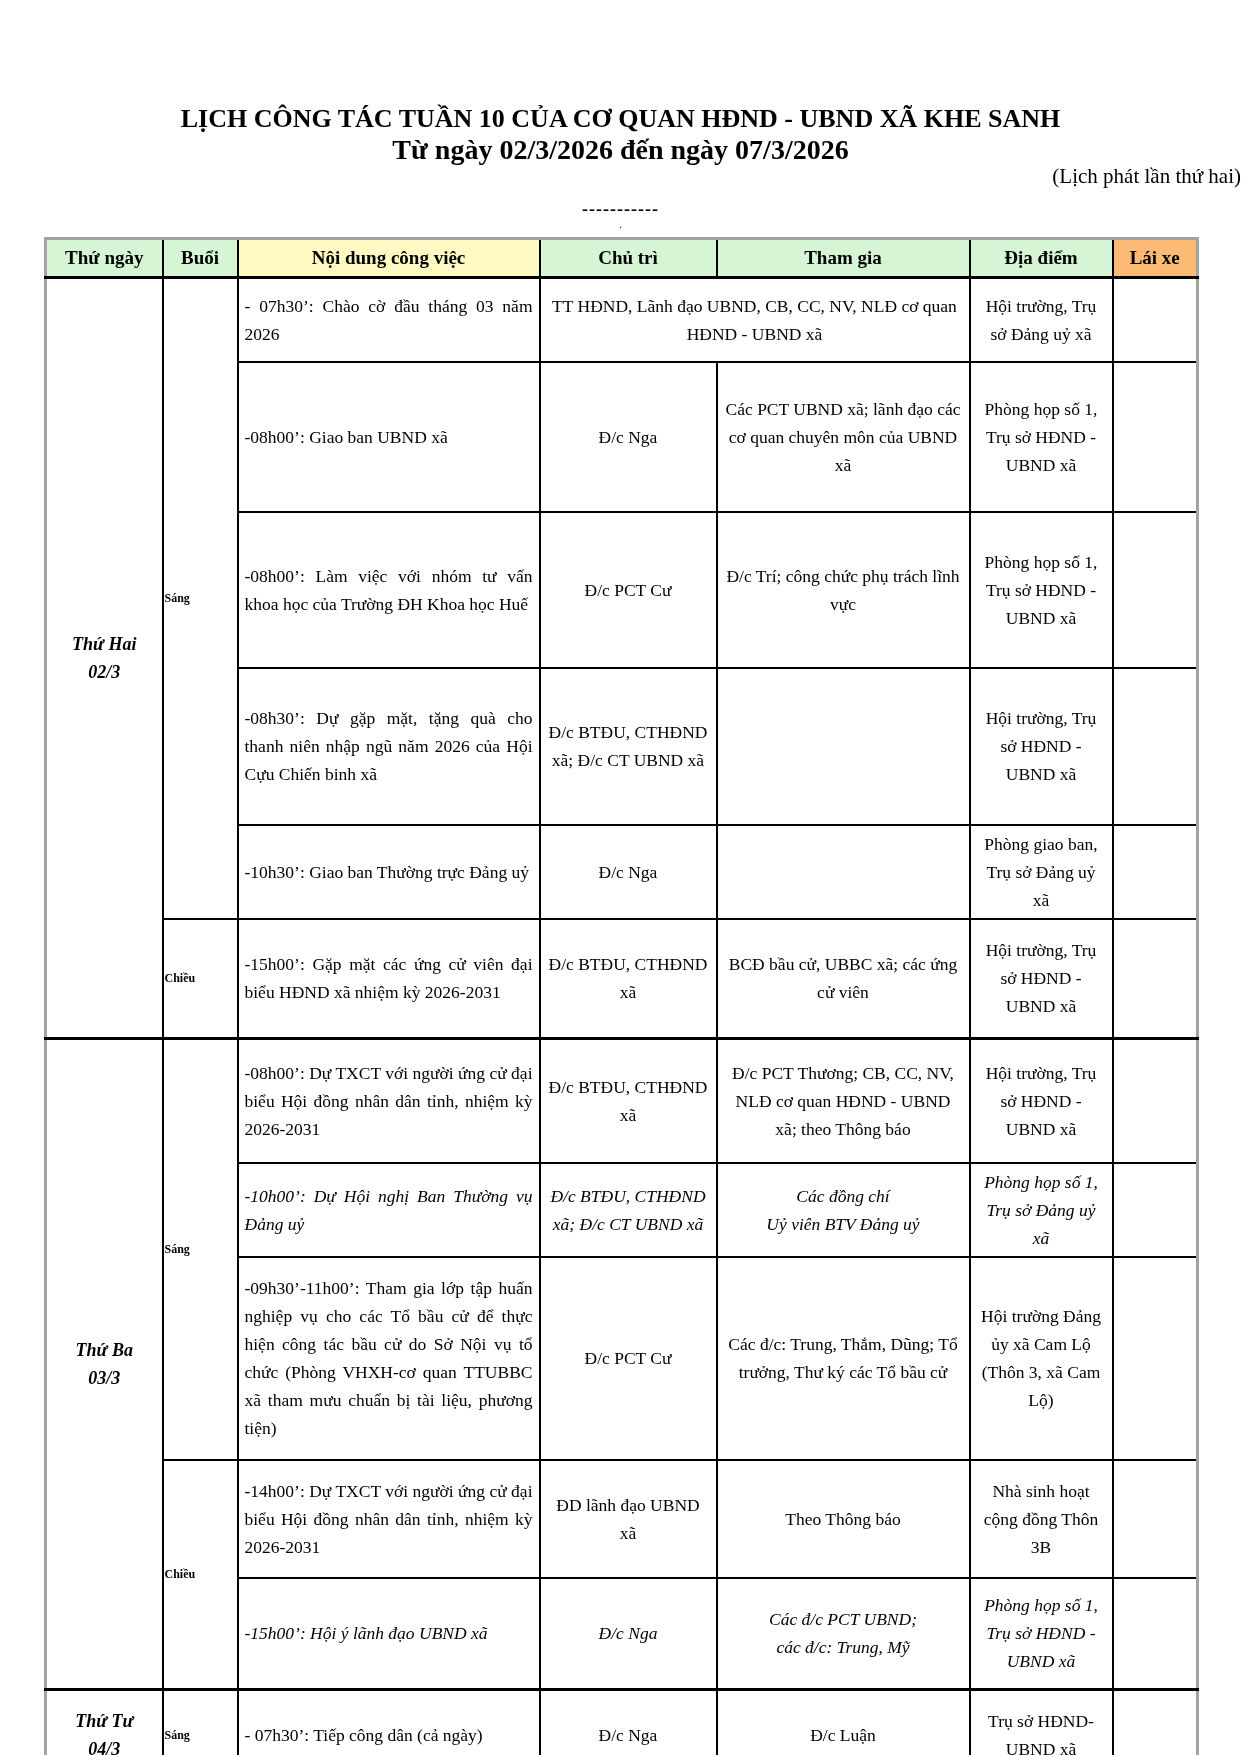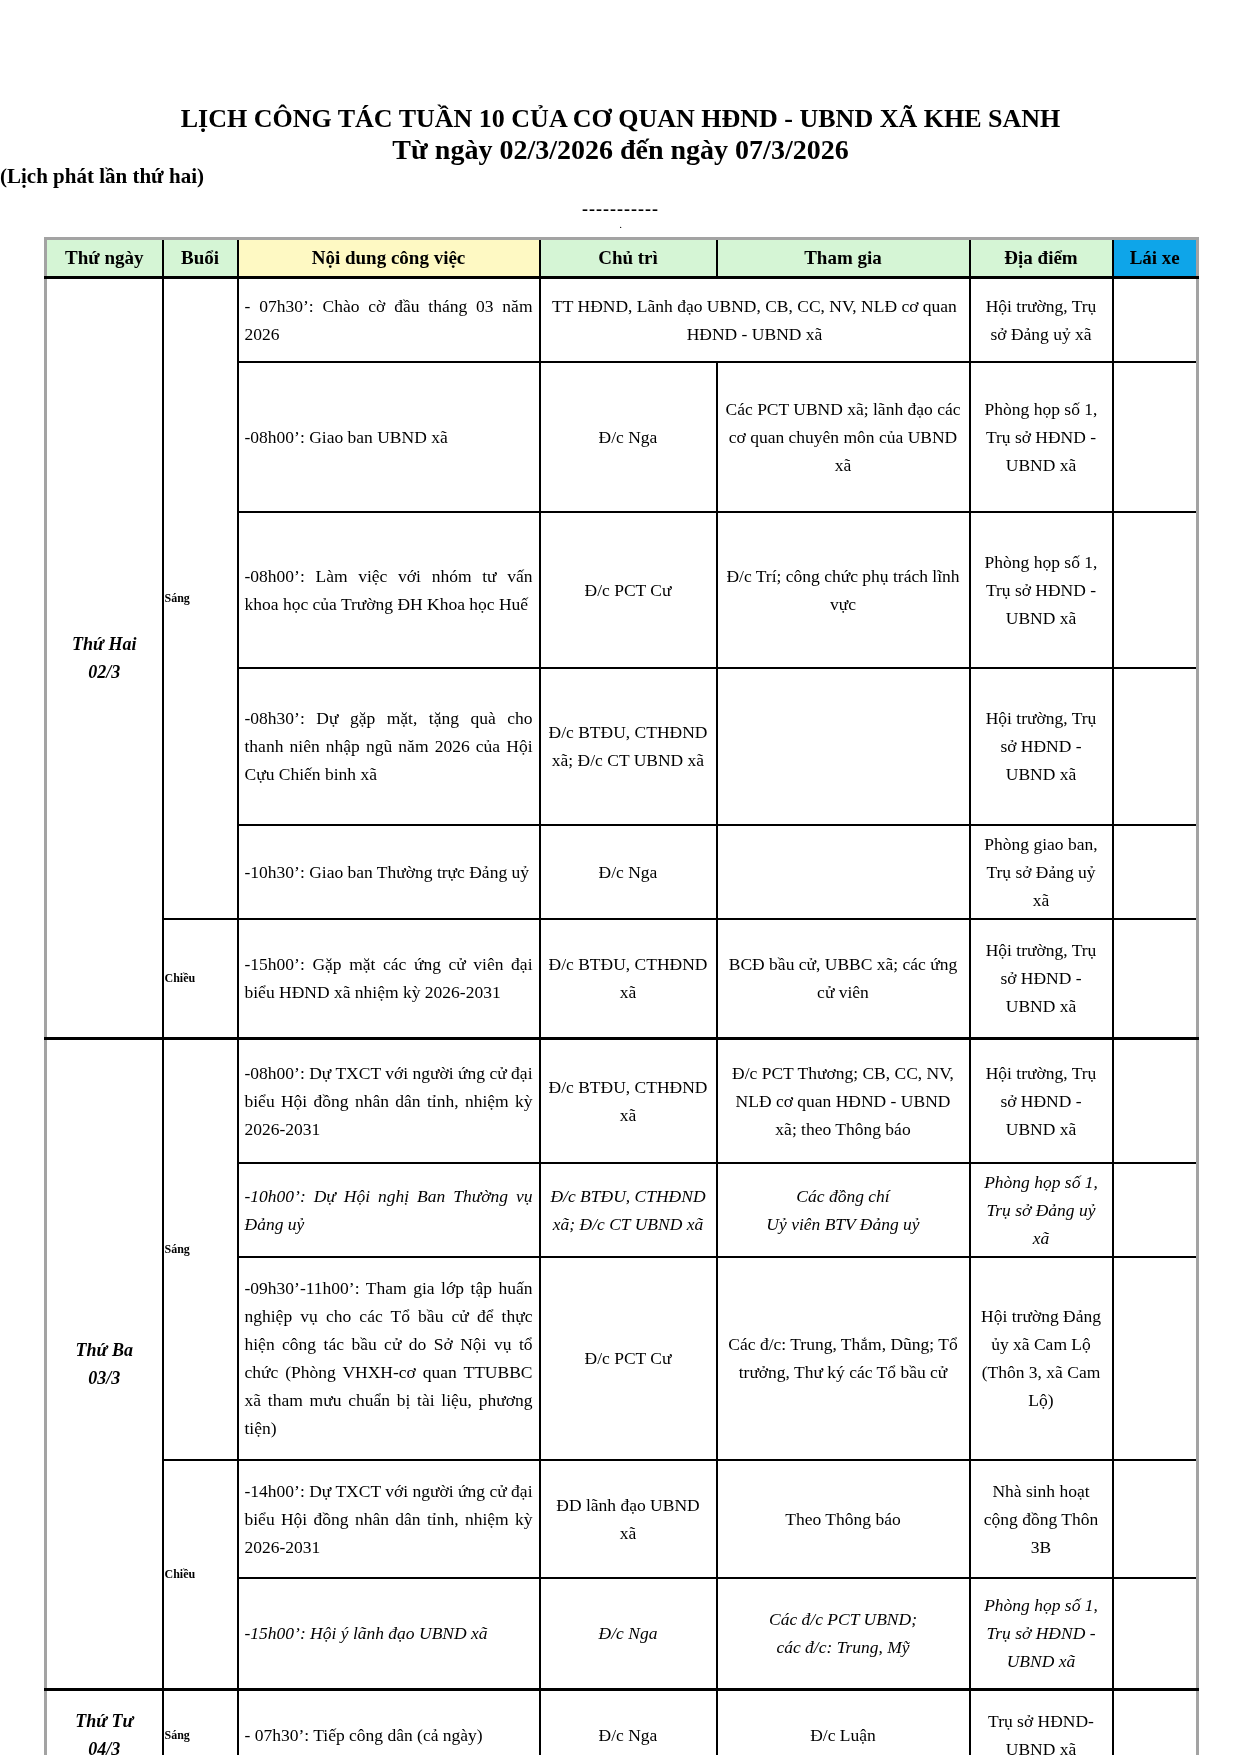--- a/index.html
+++ b/index.html
@@ -9,21 +9,21 @@
     color:#000;
   }
   .doc{padding-top:76px;margin-top:28px;}
   .title{
     text-align:center;font-weight:bold;font-size:26px;line-height:30px;margin:0;
   }
   .subtitle{
     text-align:center;font-weight:bold;font-size:28px;line-height:26px;margin-top:3px;
   }
   .note{
-    text-align:left;font-weight:bold;font-size:21px;line-height:26px;
+    text-align:right;font-weight:normal;font-size:21px;line-height:26px;
   }
   .divider{
     text-align:center;font-weight:bold;font-size:18px;line-height:20px;margin-top:10px;letter-spacing:1px;
   }
   .divider-dot{
     text-align:center;font-size:11px;line-height:10px;
   }
   table.schedule{
     border-collapse:collapse;table-layout:fixed;
     margin-left:44px;margin-top:8px;
@@ -82,21 +82,21 @@
         <col class="c-driver">
     </colgroup>
     <thead>
       <tr>
         <th style="background: rgb(213, 245, 213);">Thứ ngày</th>
         <th style="background: rgb(213, 245, 213);">Buổi</th>
         <th style="background: #fef9c3;">Nội dung công việc</th>
         <th style="background: rgb(213, 245, 213);">Chủ trì</th>
         <th style="background: rgb(213, 245, 213);">Tham gia</th>
         <th style="background: rgb(213, 245, 213);">Địa điểm</th>
-        <th style="background: #0ea5e9;">Lái xe</th>
+        <th style="background: #fdba74;">Lái xe</th>
       </tr>
     </thead>
     <tbody>
 
       <tr class="h84">
         <td class="day-cell" rowspan="6"><span>Thứ Hai</span>
 <span>02/3</span></td>
         <td class="session-cell" rowspan="5">Sáng</td>
         <td class="content-cell">- 07h30’: Chào cờ đầu tháng 03 năm 2026</td>
         <td class="center-cell" colspan="2">TT HĐND, Lãnh đạo UBND, CB, CC, NV, NLĐ cơ quan HĐND - UBND xã</td>

